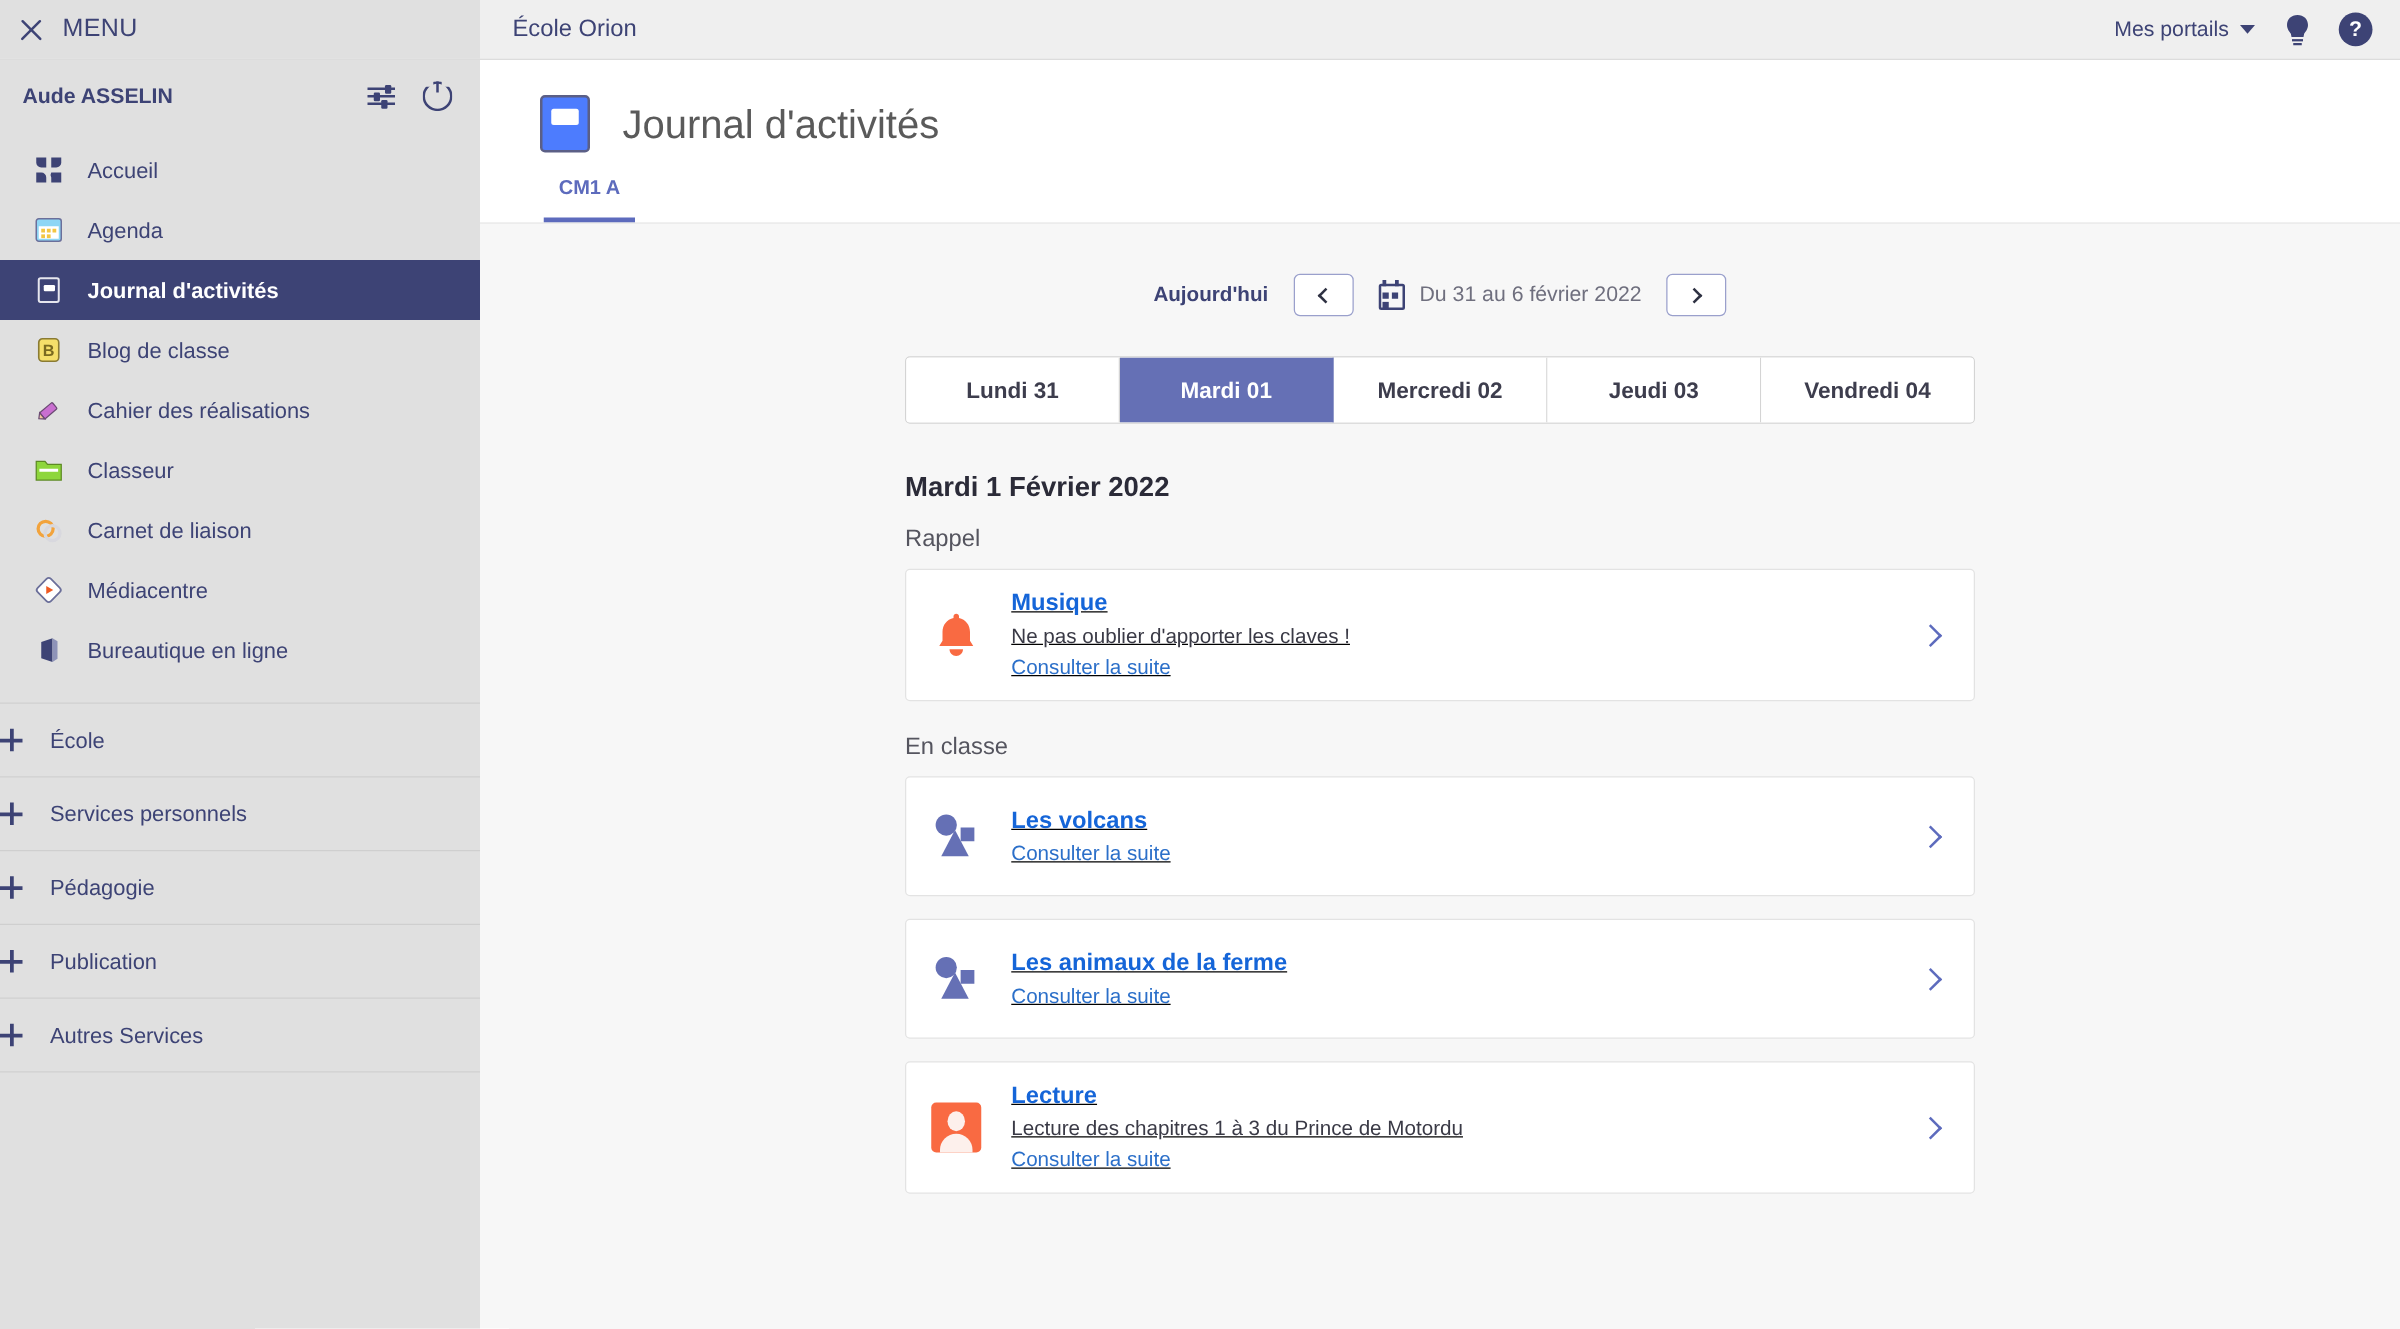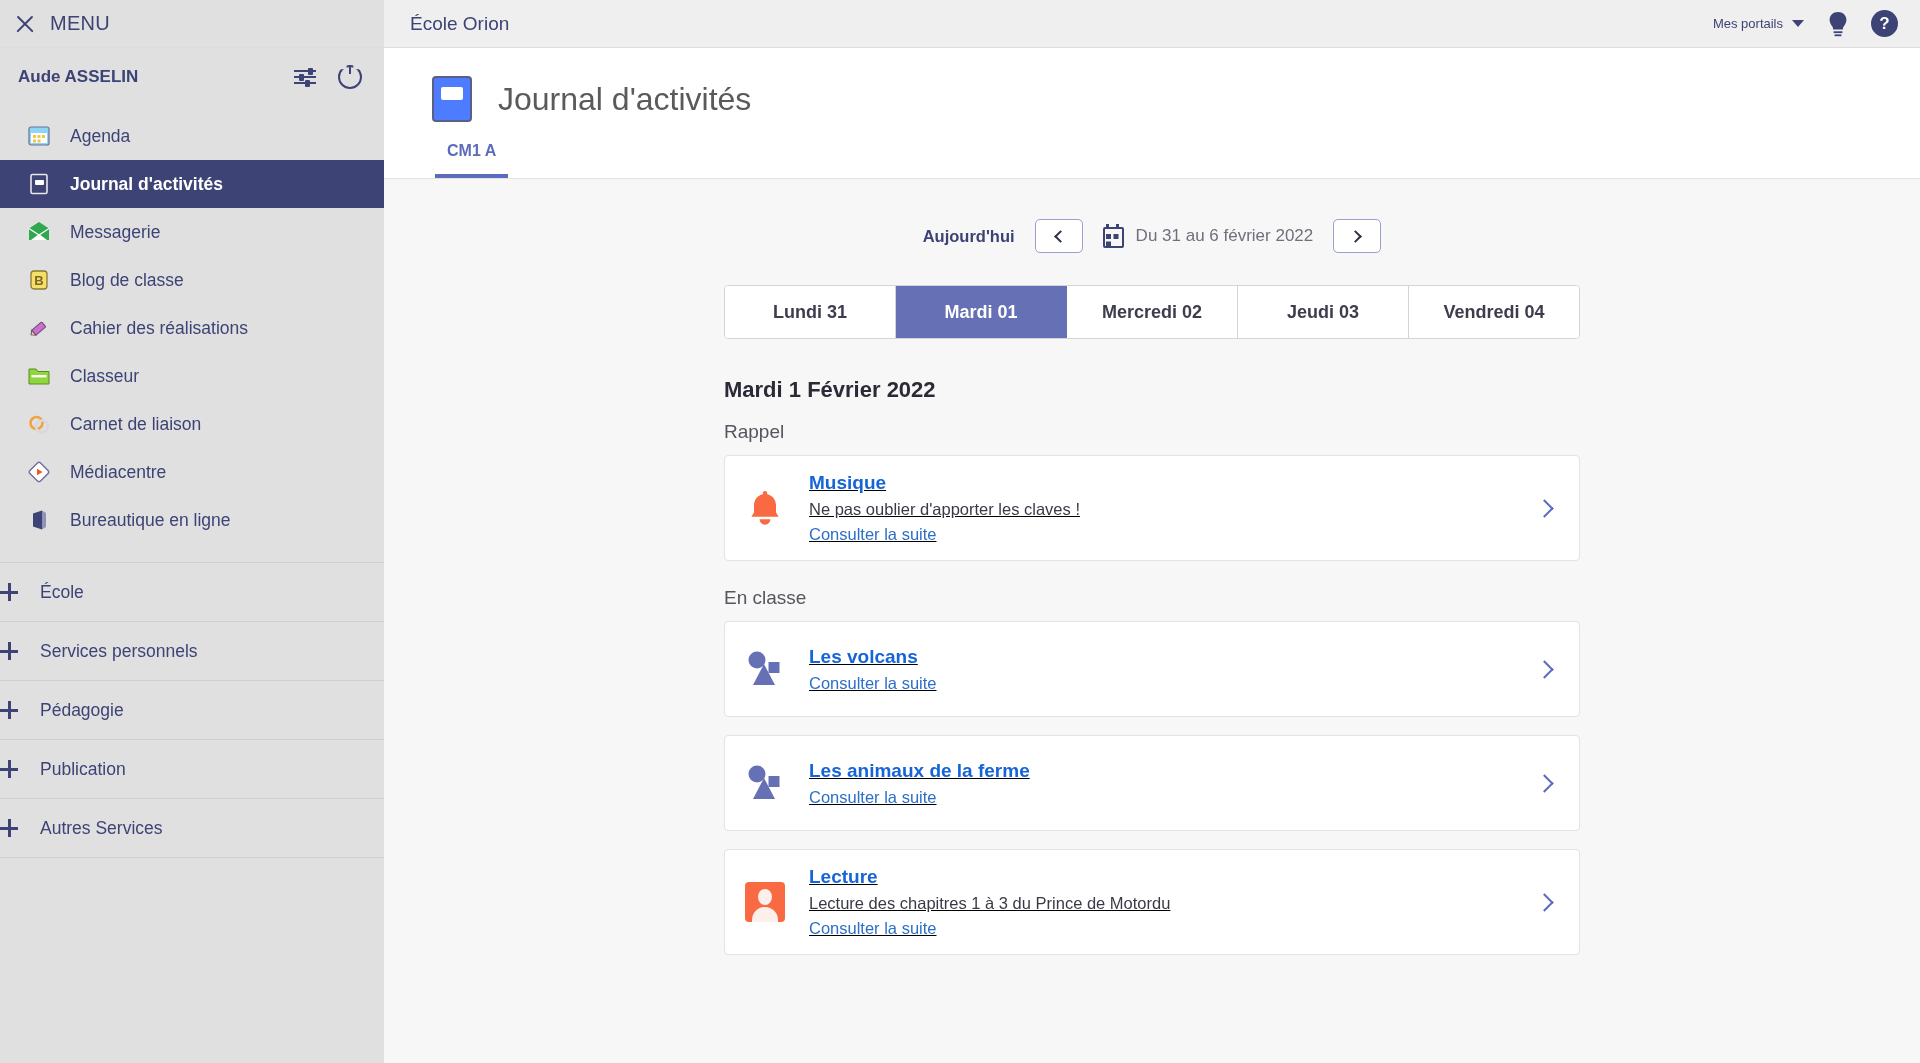--- a/index.html
+++ b/index.html
@@ -41,21 +41,21 @@
   }
   .topbar-right {
     flex: 1 1 auto; display: flex; align-items: center;
     justify-content: space-between;
     padding: 0 22px 0 26px;
   }
   .school-name { font-size: 19px; color: #3d4375; }
   .topbar-actions { display: flex; align-items: center; gap: 20px; }
   .portals {
     display: flex; align-items: center; gap: 9px;
-    font-size: 13px; color: #3d4375; cursor: pointer;
+    font-size: 17px; color: #3d4375; cursor: pointer;
   }
   .caret-down {
     width: 0; height: 0;
     border-left: 6px solid transparent;
     border-right: 6px solid transparent;
     border-top: 7px solid #3d4375;
   }
   .icon-round {
     width: 27px; height: 27px; display: flex;
     align-items: center; justify-content: center; cursor: pointer;
@@ -310,20 +310,31 @@
             <b></b>
             <b></b>
             <b></b>
         </div>
         <div class="power-icon"></div>
       </div>
     </div>
 
     <div class="nav-list">
 
+      <div class="nav-item">
+        <span class="nav-ico">
+          <svg width="24" height="24" viewBox="0 0 24 24" aria-hidden="true">
+            <path d="M2 2h8v8H6a4 4 0 0 1-4-4V2z" fill="#3d4375"></path>
+            <path d="M14 2h8v4a4 4 0 0 1-4 4h-4V2z" fill="#3d4375"></path>
+            <path d="M2 14h4a4 4 0 0 1 4 4v4H2v-8z" fill="#3d4375"></path>
+            <path d="M14 14h8v8h-8v-4a4 4 0 0 1 0-4z" fill="#3d4375"></path>
+          </svg>
+        </span>
+        <span>Accueil</span>
+      </div>
 
       <div class="nav-item">
         <span class="nav-ico">
           <svg width="24" height="24" viewBox="0 0 24 24" aria-hidden="true">
             <rect x="2" y="3" width="20" height="18" rx="2" fill="#8ed6f5" stroke="#6b6f9a" stroke-width="1.2"></rect>
             <rect x="4" y="9" width="16" height="10" fill="#ffffff"></rect>
             <rect x="6" y="11" width="3" height="3" fill="#f2c643"></rect>
             <rect x="10.5" y="11" width="3" height="3" fill="#f2c643"></rect>
             <rect x="15" y="11" width="3" height="3" fill="#f2c643"></rect>
             <rect x="6" y="15.5" width="3" height="3" fill="#f2c643"></rect>
@@ -336,30 +347,20 @@
       <div class="nav-item active">
         <span class="nav-ico">
           <svg width="24" height="24" viewBox="0 0 24 24" aria-hidden="true">
             <rect x="4" y="2.5" width="16" height="19" rx="1.5" fill="#3d4375" stroke="#e6e6ee" stroke-width="1.6"></rect>
             <rect x="8" y="8" width="9" height="5" rx="1" fill="#ffffff"></rect>
           </svg>
         </span>
         <span>Journal d'activités</span>
       </div>
 
-      <div class="nav-item">
-        <span class="nav-ico">
-          <svg width="24" height="24" viewBox="0 0 24 24" aria-hidden="true">
-            <path d="M2 8.5 12 2l10 6.5V20H2V8.5z" fill="#2fa84f"></path>
-            <path d="M2 8.5 12 15l10-6.5" fill="none" stroke="#ffffff" stroke-width="1.2"></path>
-            <path d="M4 20l8-6 8 6H4z" fill="#ffffff"></path>
-          </svg>
-        </span>
-        <span>Messagerie</span>
-      </div>
 
       <div class="nav-item">
         <span class="nav-ico">
           <svg width="24" height="24" viewBox="0 0 24 24" aria-hidden="true">
             <rect x="4" y="3" width="16" height="18" rx="3" fill="#f5df6a" stroke="#8a7b33" stroke-width="1.3"></rect>
             <text x="12" y="17" font-family="Liberation Sans, sans-serif" font-size="13" font-weight="bold" fill="#7a6a20" text-anchor="middle">B</text>
           </svg>
         </span>
         <span>Blog de classe</span>
       </div>

